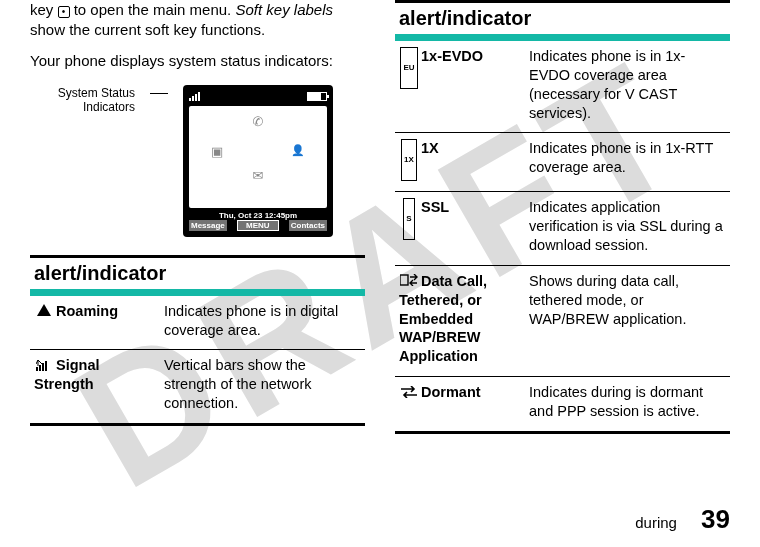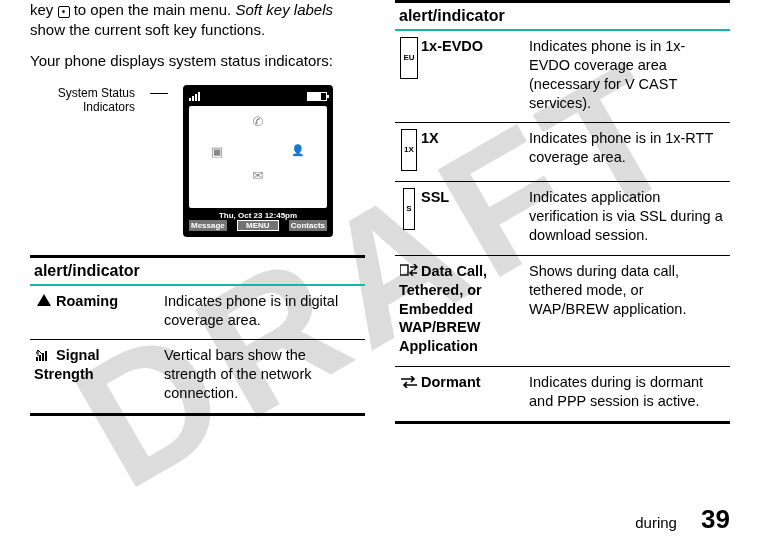--- a/index.html
+++ b/index.html
@@ -91,22 +91,22 @@
     width: 100%;
     border-collapse: collapse;
     border-top: 3px solid #000;
     border-bottom: 3px solid #000;
     font-size: 14.5px;
   }
   table.alert th {
     text-align: left;
     font-weight: bold;
     padding: 4px 6px 4px 4px;
-    border-bottom: 2px solid #14b8a6;
-    font-size: 16px;
+    border-bottom: 7px solid #14b8a6;
+    font-size: 20px;
   }
   table.alert td {
     vertical-align: top;
     padding: 6px 4px 10px 4px;
     line-height: 1.3;
   }
   table.alert tr + tr td { border-top: 1px solid #000; }
   .acol {
     width: 130px;
     font-family: Arial Narrow, Arial, sans-serif;

